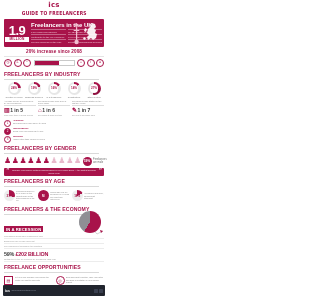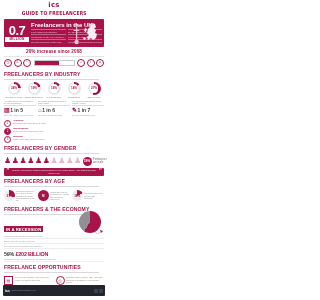--- a/index.html
+++ b/index.html
@@ -132,21 +132,21 @@
 
   <div class="topbar">
     <div class="logo">
       <span>ics</span>
     </div>
     <div class="guide">GUIDE TO FREELANCERS</div>
   </div>
 
   <div class="hero">
     <div class="hero-num">
-      <span class="big">0.7</span>
+      <span class="big">1.9</span>
       <span class="sub">MILLION</span>
     </div>
     <div class="hero-body">
       <div class="hero-title">Freelancers in the UK</div>
       <div class="hero-rows">
         <div class="hero-col">
           <span class="hero-li">1.56 million freelancers</span>
           <span class="hero-li">Contribute to the UK economy</span>
           <span class="hero-li">Flexible working on the rise</span>
         </div>

